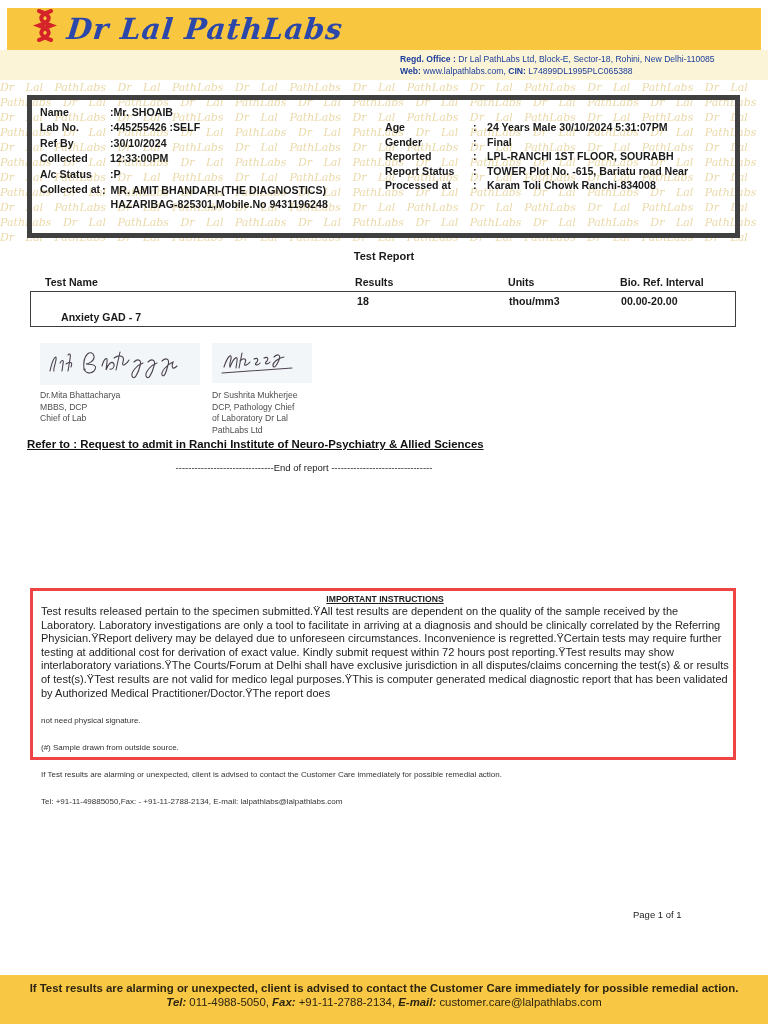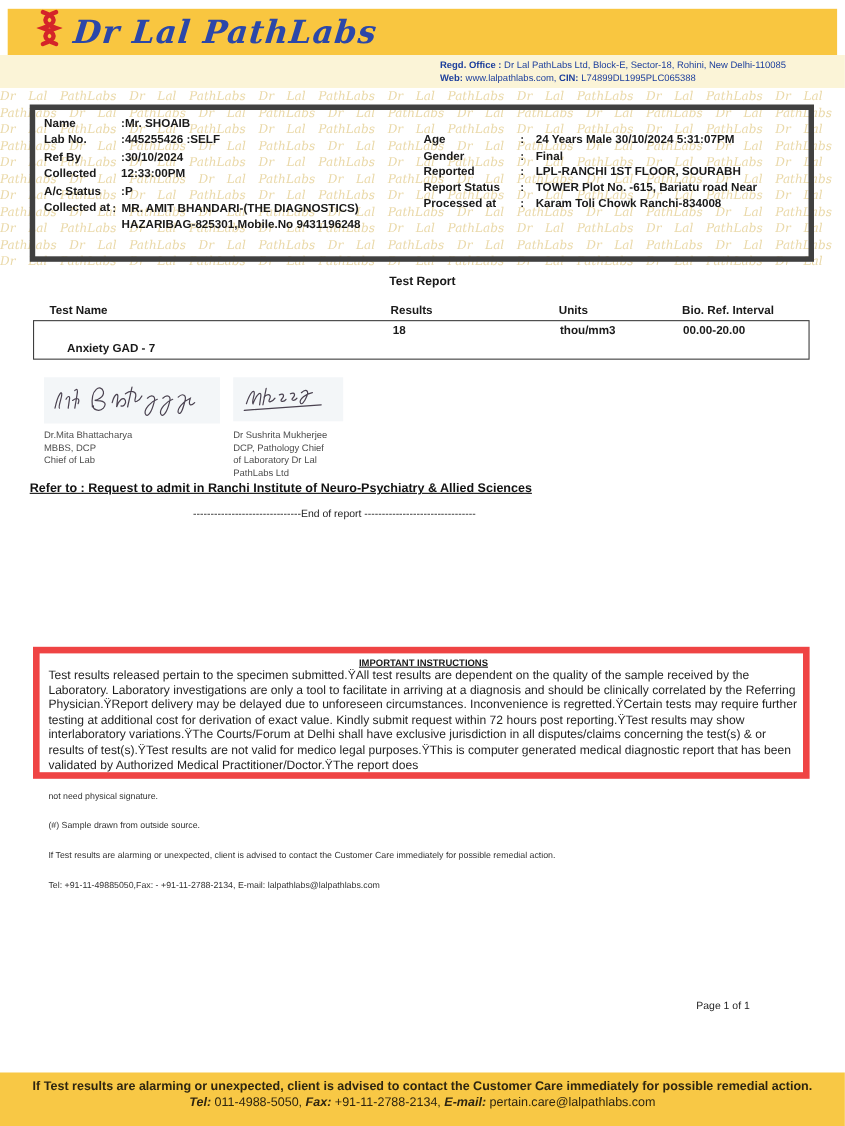--- a/index.html
+++ b/index.html
@@ -35,21 +35,21 @@
   .sig2 { left:212px; top:343px; width:100px; height:40px; }
   .sig-name-block { font-size:8.6px; line-height:11.6px; color:#4d4d4d; }
   .nb1 { left:40px; top:390px; }
   .nb2 { left:212px; top:390px; width:105px; }
 
   
   .refer-line { left:27px; top:438px; font-weight:bold; font-size:11.4px; text-decoration:underline; color:#111; }
   .end-line { left:0; top:462px; width:608px; text-align:center; font-size:9.5px; color:#222; }
 
   
-  .instr-box { left:30px; top:588px; width:706px; height:120px; border:6px solid #ef4444; padding:3px 4px 0 8px; }
+  .instr-box { left:30px; top:588px; width:706px; height:172px; border:3px solid #ef4444; padding:3px 4px 0 8px; }
   .instr-title { text-align:center; font-weight:bold; font-size:8.6px; text-decoration:underline; margin-bottom:1px; }
   .instr-body { font-size:11px; line-height:13.6px; color:#1f1f1f; }
   .instr-small { font-size:8px; line-height:12px; color:#333; margin-top:15px; }
 
   .page-num { left:633px; top:909px; font-size:9.5px; color:#222; }
 
   
   .footer { left:0; top:975px; width:768px; height:49px; background:#F8C845; text-align:center; color:#2E2510; padding-top:7px; }
   .footer-l1 { font-size:11.4px; font-weight:bold; }
   .footer-l2 { font-size:11.4px; margin-top:2px; }
@@ -169,15 +169,15 @@
   <div class="instr-small">(#) Sample drawn from outside source.</div>
   <div class="instr-small">If Test results are alarming or unexpected, client is advised to contact the Customer Care immediately for possible remedial action.</div>
   <div class="instr-small">Tel: +91-11-49885050,Fax: - +91-11-2788-2134, E-mail: lalpathlabs@lalpathlabs.com</div>
 </div>
 
 <div class="abs page-num">Page 1 of 1</div>
 
 <div class="abs footer">
   <div class="footer-l1">If Test results are alarming or unexpected, client is advised to contact the Customer Care immediately for possible remedial action.</div>
   <div class="footer-l2">
-    <span class="lbl">Tel:</span><span> 011-4988-5050, </span><span class="lbl">Fax:</span><span> +91-11-2788-2134, </span><span class="lbl">E-mail:</span><span> pertain.care@lalpathlabs.com</span>
+    <span class="lbl">Tel:</span><span> 011-4988-5050, </span><span class="lbl">Fax:</span><span> +91-11-2788-2134, </span><span class="lbl">E-mail:</span><span> customer.care@lalpathlabs.com</span>
   </div>
 </div>
 
 </body></html>

